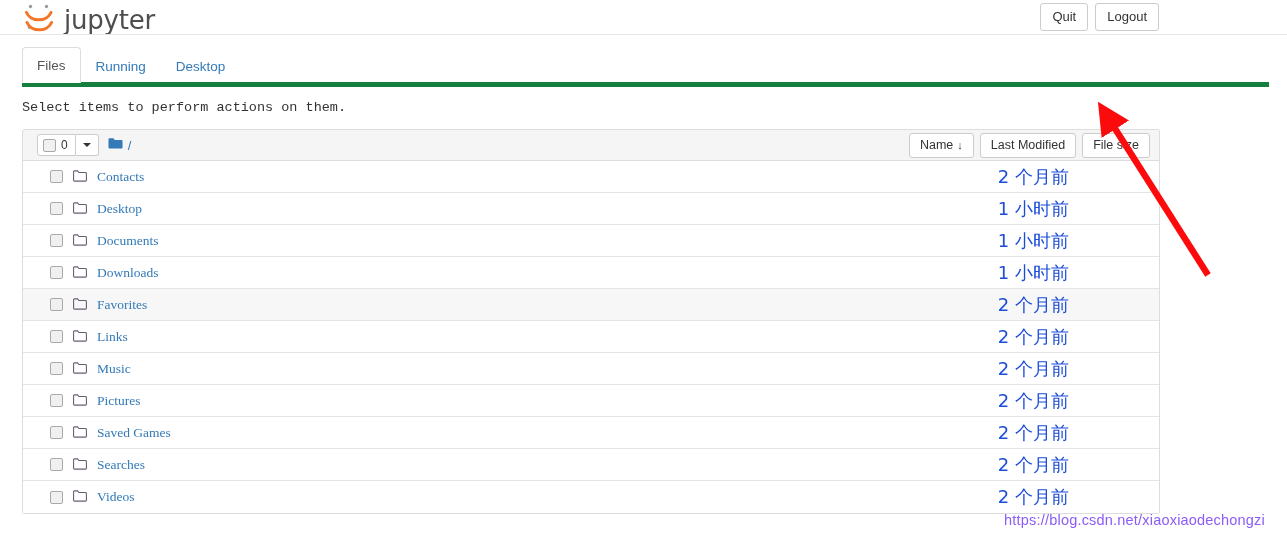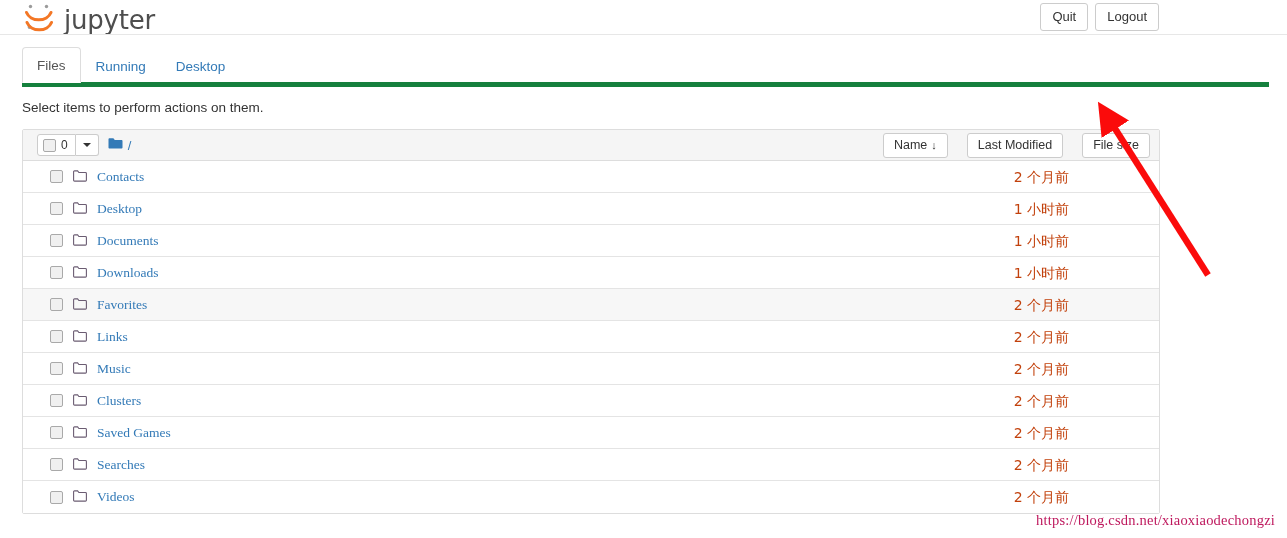--- a/index.html
+++ b/index.html
@@ -80,21 +80,21 @@
   }
 
   
   .action-bar {
     margin: 0 18px 0 22px;
     height: 42px;
     display: flex;
     align-items: center;
     justify-content: space-between;
   }
-  .hint { font-size: 13.5px; color: #333; line-height: 18px; }
+  .hint { font-size: 13.5px; color: #333; line-height: 18px; font-family: Liberation Mono, monospace; }
   .action-right { display: flex; gap: 6px; align-items: center; }
   .caret {
     display: inline-block;
     width: 0; height: 0;
     margin-left: 5px;
     vertical-align: middle;
     border-left: 4px solid transparent;
     border-right: 4px solid transparent;
     border-top: 4px solid #333;
   }
@@ -153,21 +153,21 @@
     border: 1px solid #a9a9a9;
     background: #f0f0f0;
     border-radius: 2px;
     display: inline-block;
     cursor: pointer;
     flex: none;
   }
   .sel-count { font-size: 12px; color: #333; line-height: 14px; }
   .breadcrumb { display: flex; align-items: center; gap: 5px; }
   .bc-sep { color: #337ab7; font-size: 13px; line-height: 15px; }
-  .head-right { display: flex; gap: 19px; }
+  .head-right { display: flex; gap: 6px; }
   .sort-btn {
     background: #fff;
     border: 1px solid #cccccc;
     border-radius: 3px;
     font-size: 12.5px;
     color: #333;
     padding: 4px 10px;
     line-height: 15px;
     cursor: pointer;
     white-space: nowrap;
@@ -187,39 +187,38 @@
   .row.alt { background: #f7f7f7; }
   .row-left { display: flex; align-items: center; gap: 10px; font-family: Liberation Serif, serif; }
   .row-name {
     font-size: 13.5px;
     color: #337ab7;
     text-decoration: none;
     cursor: pointer;
     line-height: 18px;
   }
   .row-time {
-    font-size: 14px;
-    color: #c2410c;
+    font-size: 18px;
+    color: #1d4ed8;
     line-height: 18px;
     font-family: "DejaVu Sans", sans-serif;
     padding-right: 78px;
     white-space: nowrap;
   }
 
   
   .watermark {
     position: absolute;
-    right: 12px;
+    right: 22px;
     top: 512px;
     font-size: 14.5px;
-    color: #be185d;
+    color: #8b5cf6;
     letter-spacing: 0.2px;
     user-select: none;
     white-space: nowrap;
-    font-family: Liberation Serif, serif;
   }
   .arrow-layer {
     position: absolute;
     left: 0; top: 0;
     width: 1287px; height: 538px;
     pointer-events: none;
   }
 </style>
 </head>
 <body>
@@ -357,21 +356,21 @@
             <a class="row-name">Music</a>
           </div>
           <div class="row-time">2 个月前</div>
         </div>
         <div class="row">
           <div class="row-left">
             <span class="cbox"></span>
             <span><svg width="14" height="12" viewBox="0 0 14 12">
                 <path d="M0.6 1.8 C0.6 1.3 1 0.9 1.5 0.9 H4.6 L5.9 2.5 H12.5 C13 2.5 13.4 2.9 13.4 3.4 V10.2 C13.4 10.7 13 11.1 12.5 11.1 H1.5 C1 11.1 0.6 10.7 0.6 10.2 Z" fill="none" stroke="#6b5c72" stroke-width="1.1"></path>
               </svg></span>
-            <a class="row-name">Clusters</a>
+            <a class="row-name">Pictures</a>
           </div>
           <div class="row-time">2 个月前</div>
         </div>
         <div class="row">
           <div class="row-left">
             <span class="cbox"></span>
             <span><svg width="14" height="12" viewBox="0 0 14 12">
                 <path d="M0.6 1.8 C0.6 1.3 1 0.9 1.5 0.9 H4.6 L5.9 2.5 H12.5 C13 2.5 13.4 2.9 13.4 3.4 V10.2 C13.4 10.7 13 11.1 12.5 11.1 H1.5 C1 11.1 0.6 10.7 0.6 10.2 Z" fill="none" stroke="#6b5c72" stroke-width="1.1"></path>
               </svg></span>
             <a class="row-name">Saved Games</a>

